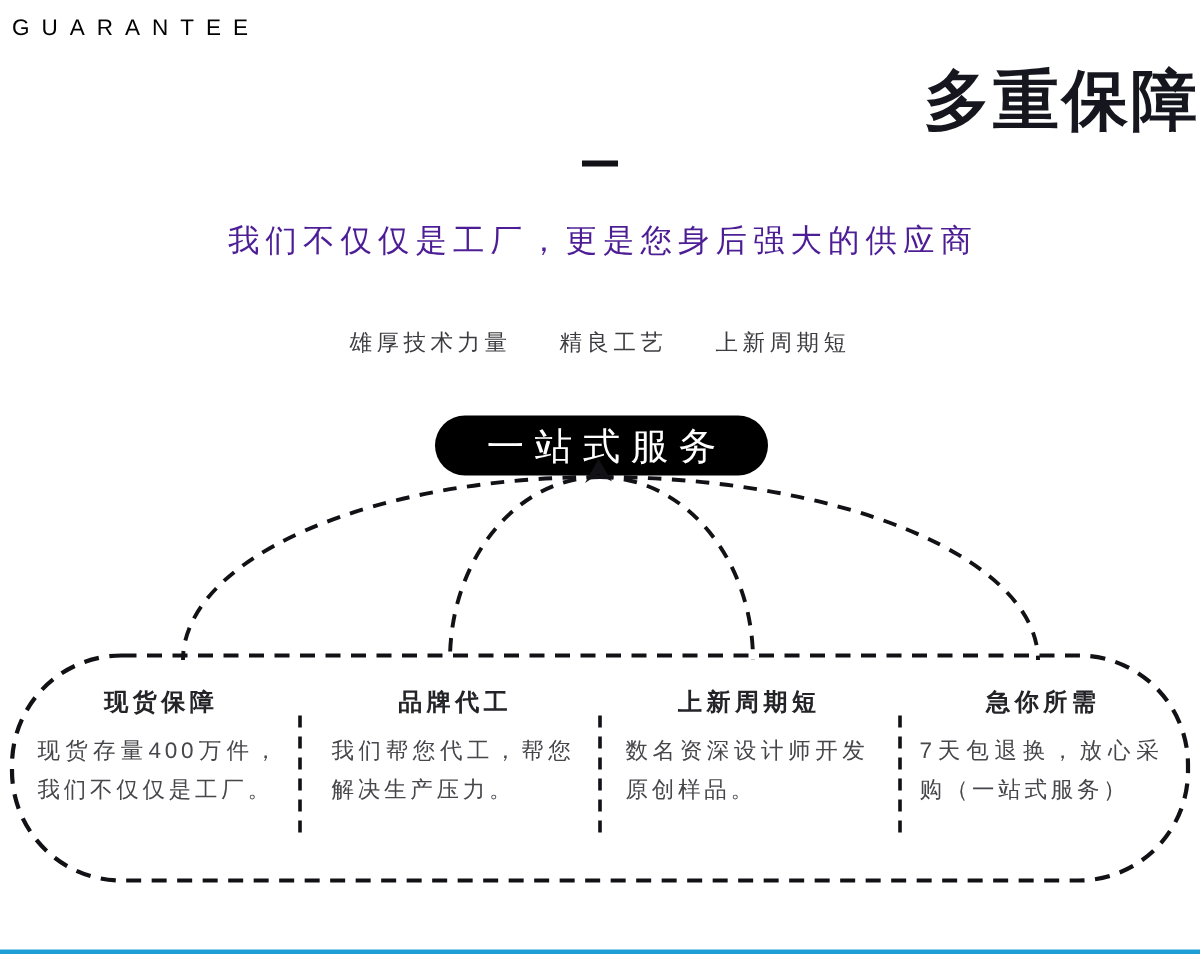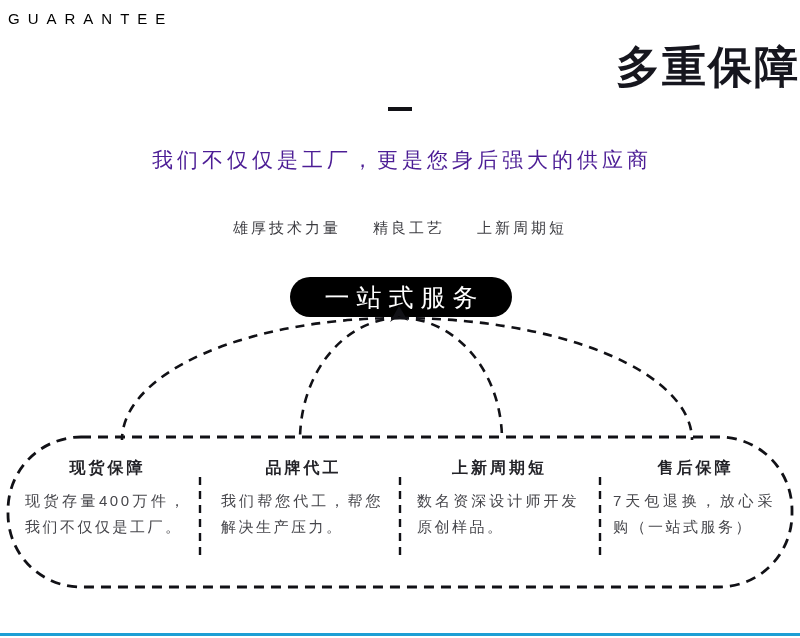--- a/index.html
+++ b/index.html
@@ -122,20 +122,20 @@
     </div>
     <div class="col">
       <div class="col-title">品牌代工</div>
       <div class="col-desc">我们帮您代工，帮您解决生产压力。</div>
     </div>
     <div class="col">
       <div class="col-title">上新周期短</div>
       <div class="col-desc">数名资深设计师开发原创样品。</div>
     </div>
     <div class="col">
-      <div class="col-title">售后保障</div>
+      <div class="col-title">急你所需</div>
       <div class="col-desc">7天包退换，放心采购（一站式服务）</div>
     </div>
   </div>
 
   <div class="accent-line"></div>
 
 </div>
 
 </body></html>

